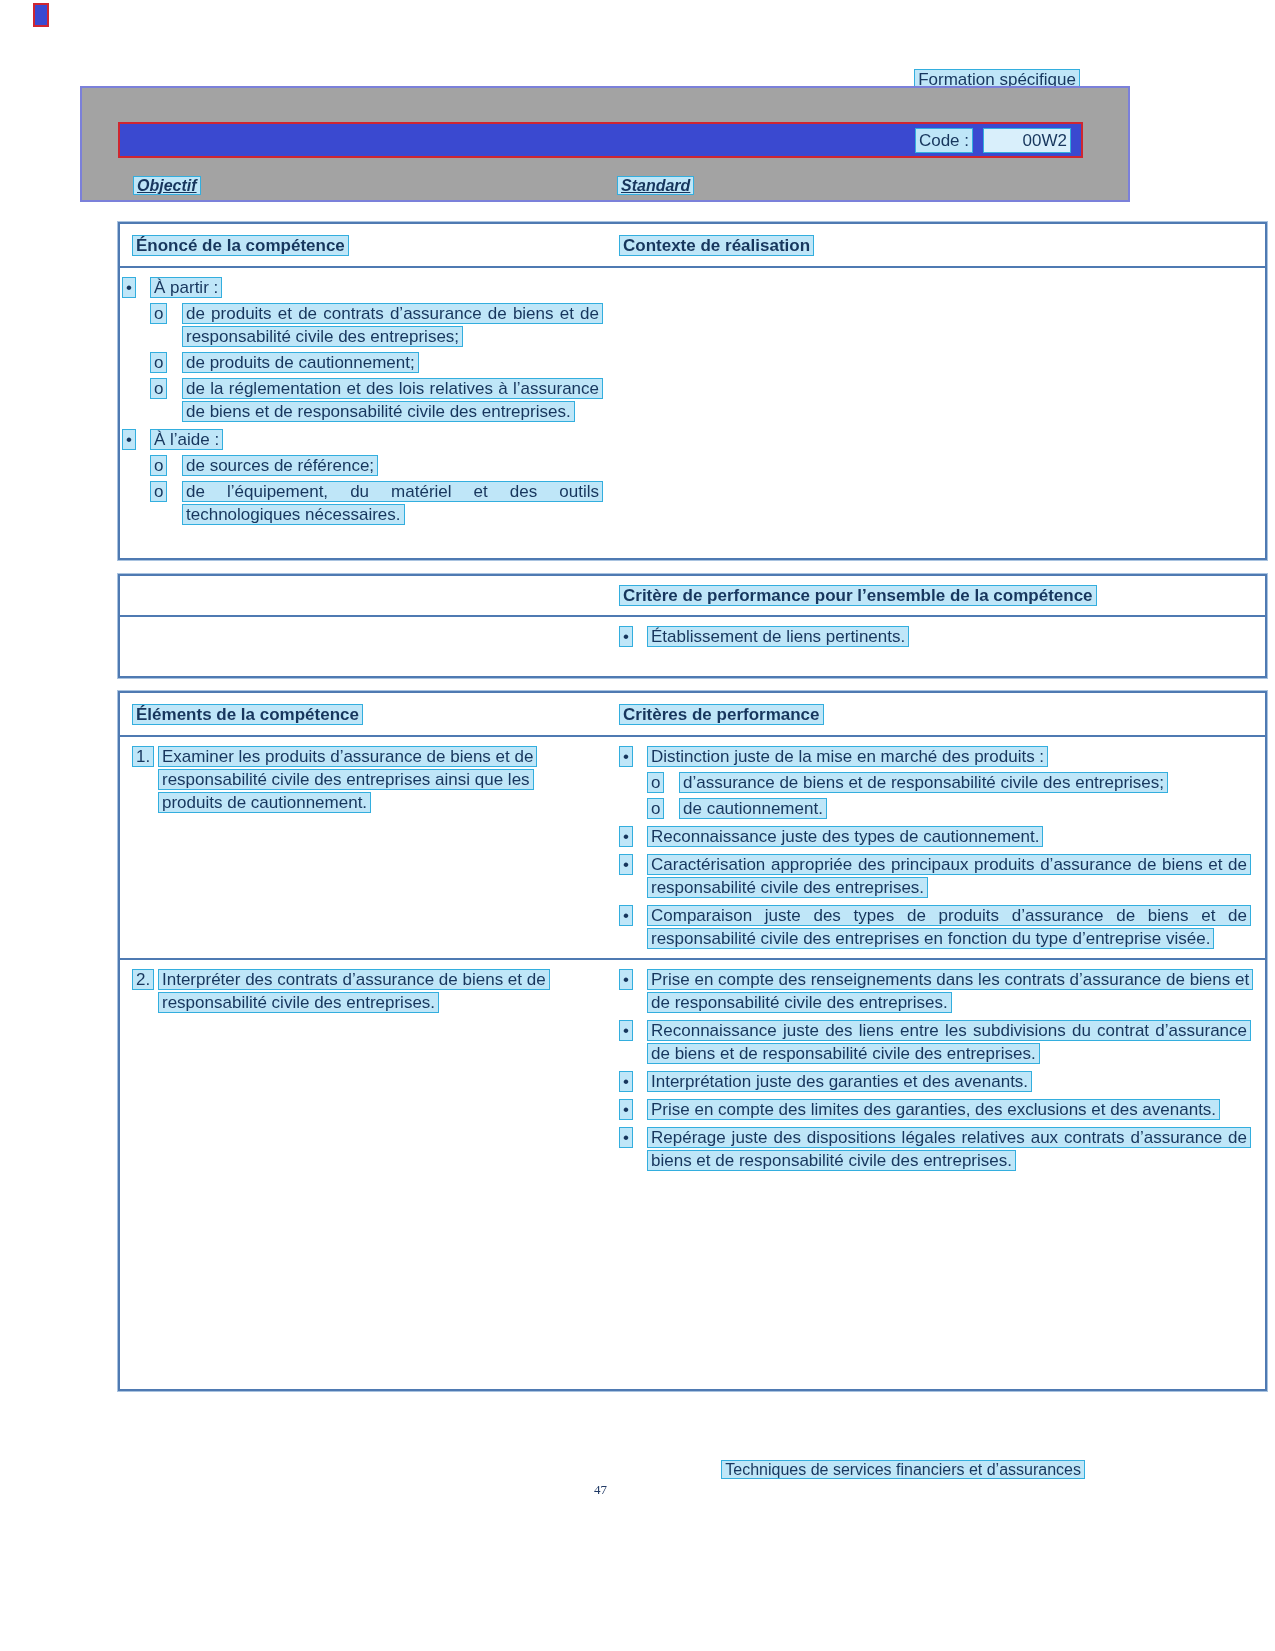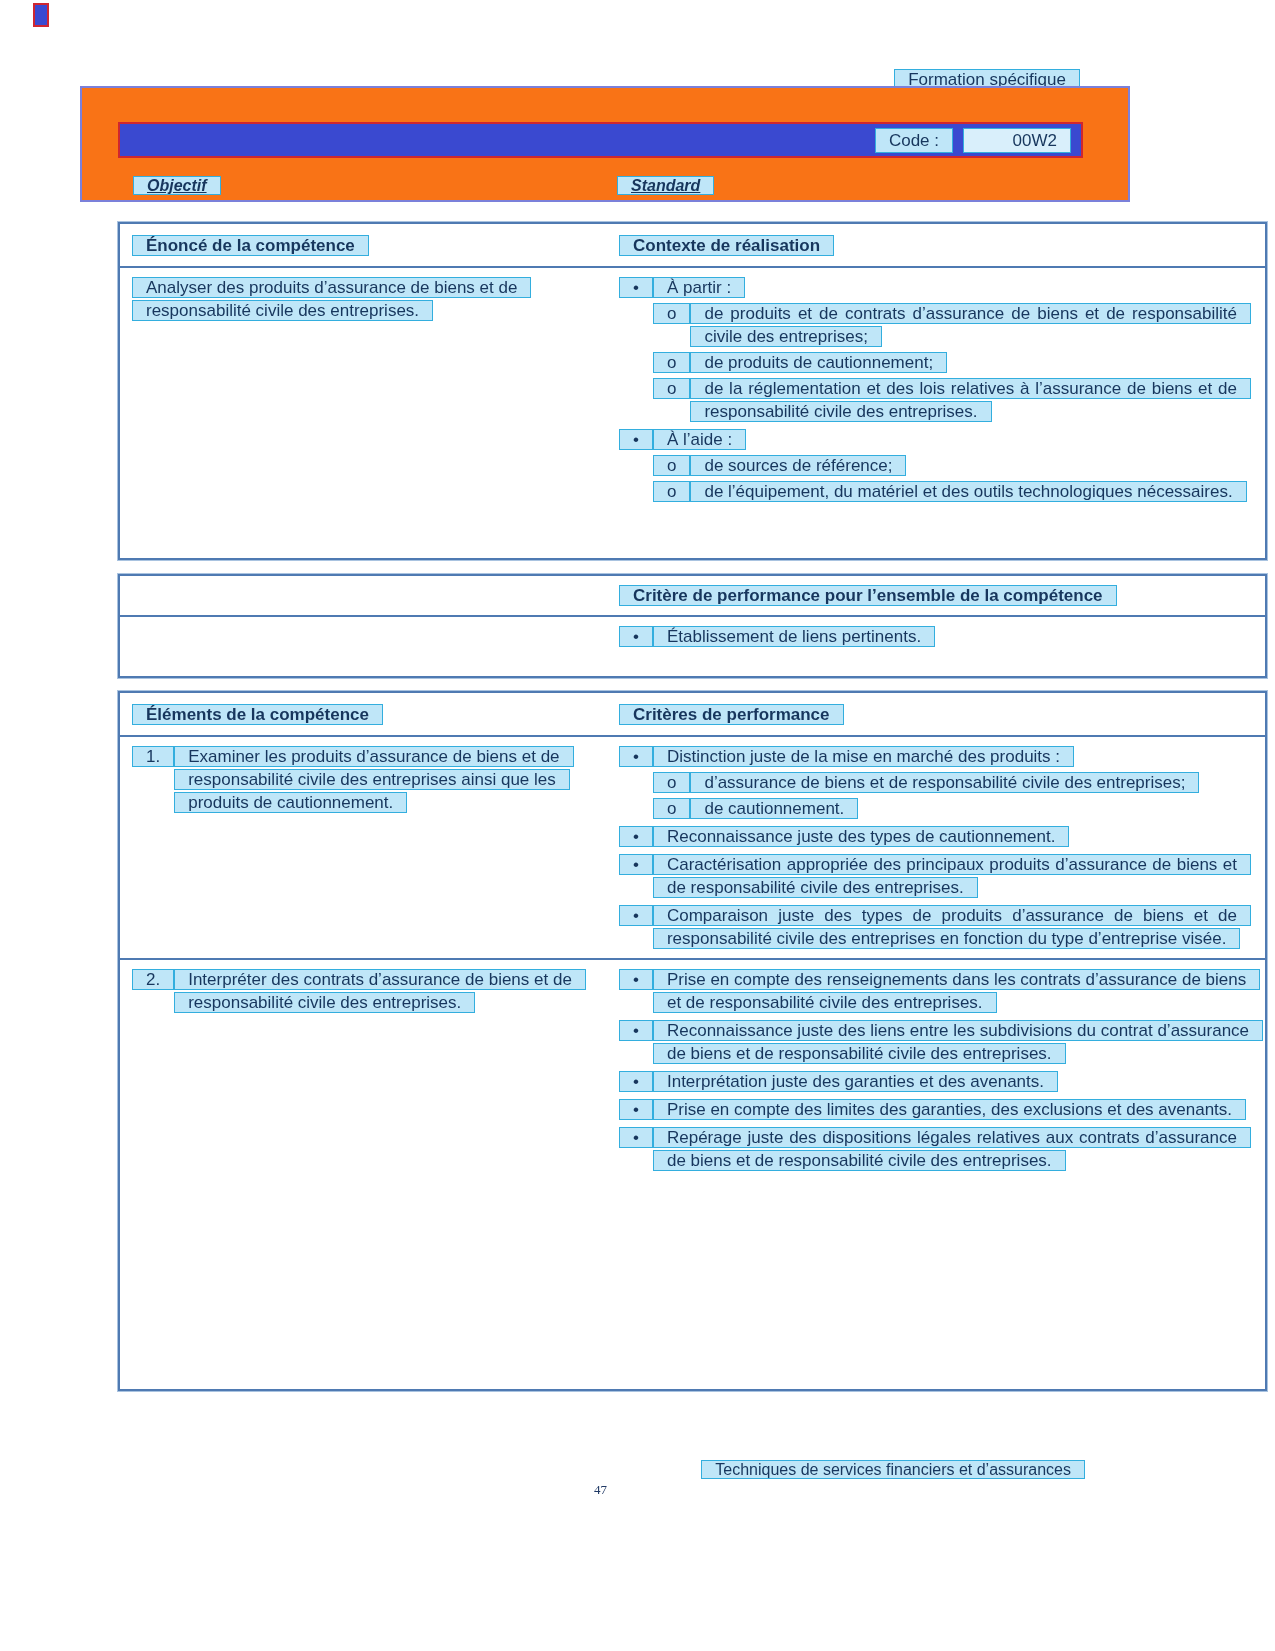--- a/index.html
+++ b/index.html
@@ -1,25 +1,25 @@
 <!DOCTYPE html>
 <html><head>
 <meta charset="utf-8">
 <style>
   html,body{margin:0;padding:0;background:#ffffff;}
   .page{position:relative;width:1275px;height:1651px;background:#ffffff;overflow:hidden;
         font-family:"Liberation Sans",sans-serif;color:#17365d;font-size:17px;line-height:23px;}
-  .hl{background:#bfe6f8;border:1px solid #33aede;padding:0 13px;
+  .hl{background:#bfe6f8;border:1px solid #33aede;padding:0 3px;
       -webkit-box-decoration-break:clone;box-decoration-break:clone;}
   .b{font-weight:bold;}
   .u{text-decoration:underline;}
   .corner-mark{position:absolute;left:33px;top:3px;width:12px;height:20px;background:#3a49d0;border:2px solid #cf2630;}
   .top-right{position:absolute;top:68px;right:195px;}
   
-  .panel{position:absolute;left:80px;top:86px;width:1046px;height:112px;background:#f97316;border:2px solid #7b80da;}
+  .panel{position:absolute;left:80px;top:86px;width:1046px;height:112px;background:#a3a3a3;border:2px solid #7b80da;}
   .code-bar{position:absolute;left:36px;top:34px;width:951px;height:32px;background:#3a49d0;border:2px solid #cf2630;
             display:flex;align-items:center;justify-content:flex-end;gap:10px;padding-right:10px;}
   .code-value{min-width:80px;text-align:right;background:#d9effb;}
   .objstd{position:absolute;top:86px;font-size:16px;font-weight:bold;font-style:italic;}
   .objstd .lbl{text-decoration:underline;}
   .obj{left:51px;}
   .std{left:535px;}
   
   .content{position:absolute;left:118px;top:0;width:975px;}
   .table{border:2px solid #4f7ab2;outline:1px solid #a9c3e0;background:#ffffff;box-sizing:border-box;width:1149px;}
@@ -74,23 +74,20 @@
     <section class="table t1">
       <div class="row thead">
         <div class="cell">
           <span class="hl b">Énoncé de la compétence</span>
         </div>
         <div class="cell-r">
           <span class="hl b">Contexte de réalisation</span>
         </div>
       </div>
       <div class="row">
-        <div class="cell">
-          <span class="hl">Analyser des produits d’assurance de biens et de responsabilité civile des entreprises.</span>
-        </div>
         <div class="cell-r">
           <div class="blist">
 
             <div class="bi">
               <span class="bm"><span class="hl">•</span></span>
               <div class="bt">
                 <span class="hl">À partir :</span>
                 <div class="si">
                   <span class="sm"><span class="hl">o</span></span>
                   <span class="st"><span class="hl">de produits et de contrats d’assurance de biens et de responsabilité civile des entreprises;</span></span>

